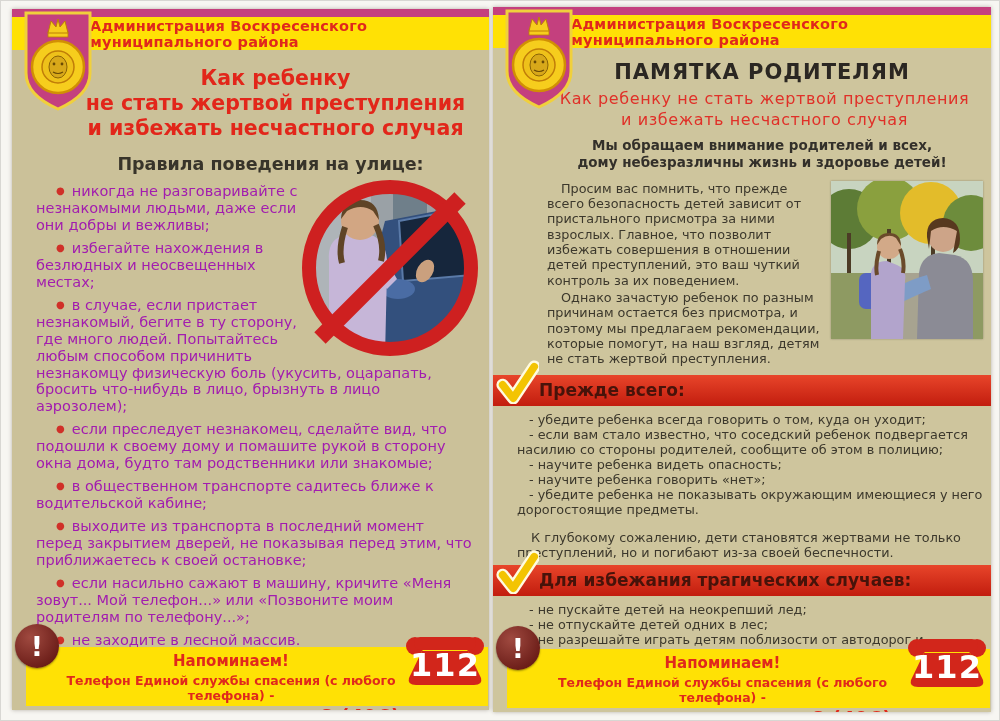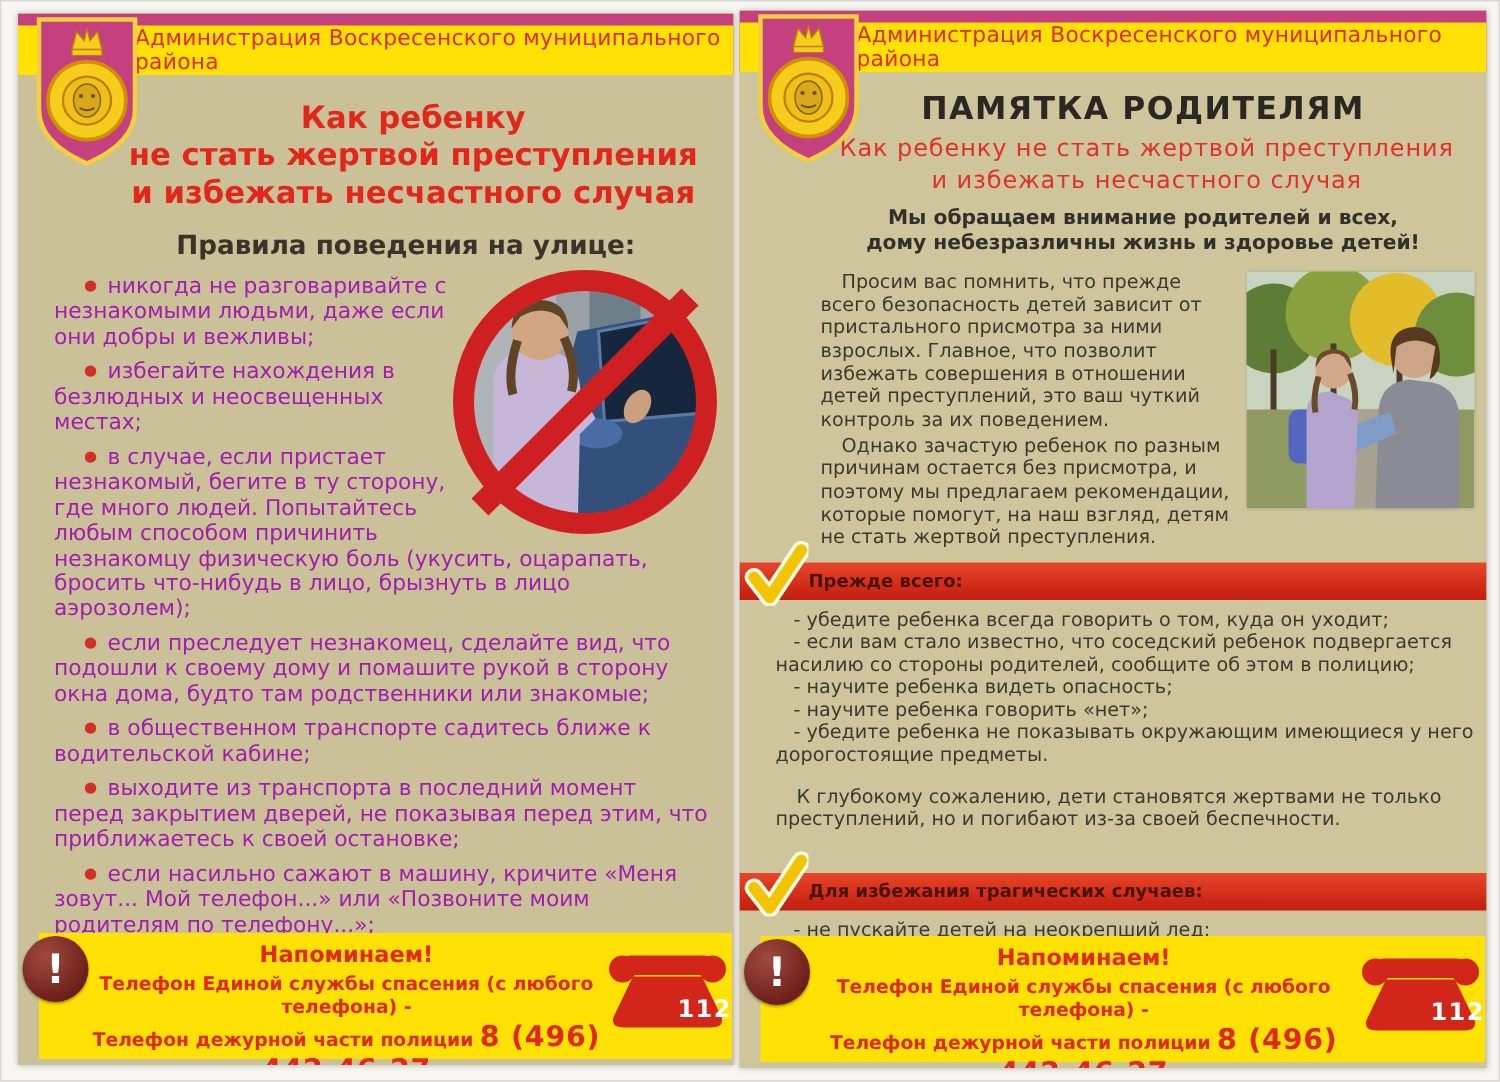--- a/index.html
+++ b/index.html
@@ -7,63 +7,63 @@
   .canvas{position:relative;width:1000px;height:721px;background:#f7f6f2;overflow:hidden;
           font-family:"DejaVu Sans","Liberation Sans",sans-serif;border:1px solid #d8d7d3;}
   .page{position:absolute;background:#cbc199;box-shadow:0 0 4px rgba(60,50,30,.35);overflow:hidden;}
   .page-l{left:11px;top:8px;width:477px;height:701px;}
   .page-r{left:492px;top:6px;width:498px;height:705px;background:#cec59d;}
 
   
   .org-band{position:relative;height:41px;background:#c4407e;}
   .org-yellow{position:absolute;left:0;right:0;top:8px;height:33px;background:#ffe105;
               display:flex;align-items:center;justify-content:center;padding-left:78px;}
-  .org-text{color:#e0281c;font-size:14.5px;font-weight:normal;letter-spacing:.2px;}
+  .org-text{color:#e0281c;font-size:14.5px;font-weight:bold;letter-spacing:.2px;}
   .emblem{position:absolute;top:0;left:10px;width:72px;height:106px;z-index:5;}
 
   
   .lp-title{margin:16px 10px 0 60px;text-align:center;color:#e2261a;font-weight:bold;
             font-size:20.5px;line-height:1.22;}
   .lp-sub{margin:13px 0 0 40px;text-align:center;color:#38342a;font-weight:bold;font-size:17.5px;}
   .rules{padding:9px 16px 0 24px;}
   .no-sign{float:right;width:178px;height:178px;margin:-4px -6px 4px 6px;shape-outside:circle(50%);}
   .rule{margin:0 0 6px 0;color:#a21caf;font-size:14.5px;line-height:1.17;text-indent:20px;}
   .rule::before{content:"●";color:#d03028;font-size:10px;margin-right:7px;position:relative;top:-2px;}
 
   
   .rp-title{margin:12px 10px 0 50px;text-align:center;color:#2b2722;font-weight:bold;
             font-size:21px;letter-spacing:1px;}
   .rp-sub{margin:5px 0 0 45px;text-align:center;color:#e03028;font-size:16px;line-height:1.3;letter-spacing:.6px;}
   .rp-att{margin:6px 0 0 40px;text-align:center;color:#33302a;font-weight:bold;font-size:13.5px;line-height:1.3;}
   .rp-intro{padding:9px 8px 0 24px;color:#3c382c;font-size:12.8px;line-height:1.2;margin-left:30px;}
   .park-photo{float:right;width:152px;height:158px;margin:0 0 0 10px;box-shadow:0 0 2px rgba(0,0,0,.3);}
   .rp-intro p{margin:0 0 2px 0;text-indent:14px;}
   .red-band{position:relative;margin-top:8px;background:linear-gradient(#e8452a,#c21d0e);
-            padding:5px 10px 6px 46px;color:#47130a;font-weight:bold;font-size:12px;}
+            padding:5px 10px 6px 46px;color:#47130a;font-weight:bold;font-size:17px;}
   .check{position:absolute;left:2px;top:-15px;width:44px;height:44px;}
   .rp-items{padding:7px 8px 0 24px;}
   .ritem{margin:0;color:#3c382c;font-size:12.8px;line-height:1.17;text-indent:12px;}
   .ritem::before{content:"- ";}
   .rp-warning{padding:12px 8px 0 24px;margin:0;color:#3c382c;font-size:12.8px;line-height:1.2;text-indent:14px;}
 
   
   .page-footer{position:absolute;left:0;right:0;bottom:0;height:96px;}
-  .footer-band{position:absolute;left:14px;right:1px;bottom:4px;height:84px;background:#ffe105;
+  .footer-band{position:absolute;left:14px;right:1px;bottom:4px;height:59px;background:#ffe105;
                text-align:center;padding:5px 86px 0 34px;}
   .f-reminder{color:#e0281c;font-weight:bold;font-size:15px;}
   .f-line1{color:#e0281c;font-weight:bold;font-size:12.5px;margin-top:3px;}
   .f-line2{color:#e0281c;font-weight:bold;font-size:12.5px;margin-top:2px;}
   .f-num{font-size:19px;letter-spacing:.5px;}
   .excl{position:absolute;left:3px;bottom:42px;width:44px;height:44px;border-radius:50%;
         background:radial-gradient(circle at 35% 30%,#a04a40,#6b1d18 75%);
         display:flex;align-items:center;justify-content:center;box-shadow:0 1px 2px rgba(0,0,0,.4);}
   .excl span{color:#fff;font-weight:bold;font-size:27px;line-height:1;}
   .phone{position:absolute;right:1px;bottom:26px;width:86px;height:50px;}
-  .phone-num{position:absolute;left:0;right:0;bottom:3px;text-align:right;color:#fff;
-             font-weight:bold;font-size:16px;line-height:1;letter-spacing:1px;}
+  .phone-num{position:absolute;left:0;right:0;bottom:3px;text-align:center;color:#fff;
+             font-weight:bold;font-size:32px;line-height:1;letter-spacing:1px;}
 </style>
 </head>
 <body>
 
 <div class="canvas">
 
   <section class="page page-l">
     <header class="org-band">
       <div class="org-yellow">
         <span class="org-text">Администрация Воскресенского муниципального района</span>
@@ -223,21 +223,21 @@
     <div class="rp-items">
       <p class="ritem">убедите ребенка всегда говорить о том, куда он уходит;</p>
       <p class="ritem">если вам стало известно, что соседский ребенок подвергается насилию со стороны родителей, сообщите об этом в полицию;</p>
       <p class="ritem">научите ребенка видеть опасность;</p>
       <p class="ritem">научите ребенка говорить «нет»;</p>
       <p class="ritem">убедите ребенка не показывать окружающим имеющиеся у него дорогостоящие предметы.</p>
     </div>
 
     <p class="rp-warning">К глубокому сожалению, дети становятся жертвами не только преступлений, но и погибают из-за своей беспечности.</p>
 
-    <div class="red-band" style="margin-top:28px;">
+    <div class="red-band" style="margin-top:5px;">
       <svg class="check" viewBox="0 0 46 46">
         <path d="M8 26 L19 40 L41 7" fill="none" stroke="#fffbe0" stroke-width="13" stroke-linecap="round" stroke-linejoin="round"></path>
         <path d="M8 26 L19 40 L41 7" fill="none" stroke="#f3c402" stroke-width="8" stroke-linecap="round" stroke-linejoin="round"></path>
       </svg>
       <span>Для избежания трагических случаев:</span>
     </div>
     <div class="rp-items">
       <p class="ritem">не пускайте детей на неокрепший лед;</p>
       <p class="ritem">не отпускайте детей одних в лес;</p>
       <p class="ritem">не разрешайте играть детям поблизости от автодорог и открытых источников электротока.</p>

